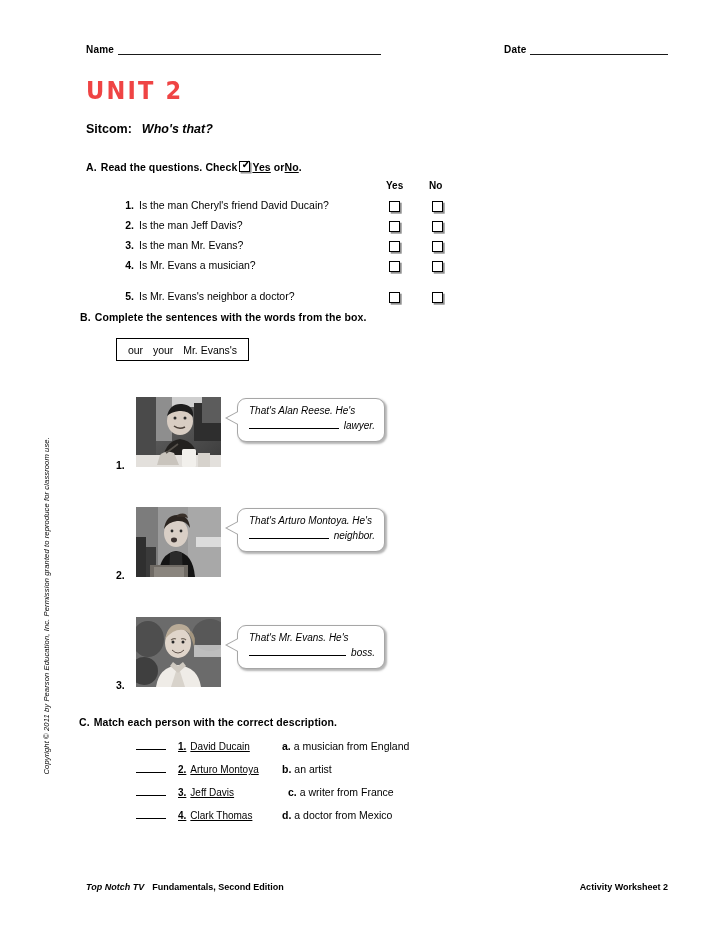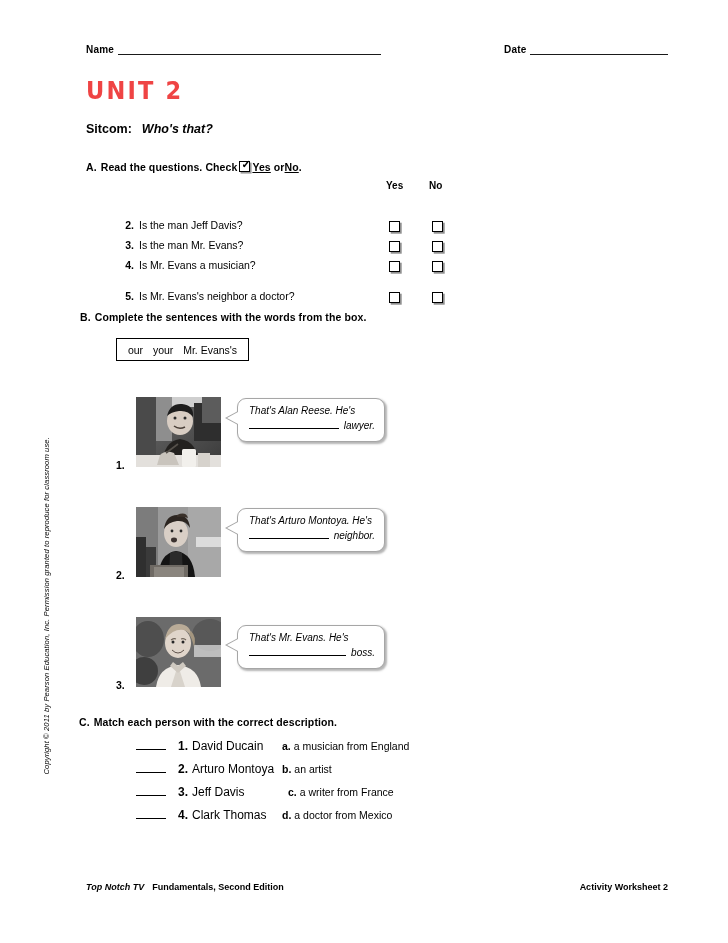--- a/index.html
+++ b/index.html
@@ -230,23 +230,24 @@
     top: 13px;
     border-top: 6px solid transparent;
     border-bottom: 6px solid transparent;
     border-right: 11px solid #ffffff;
   }
 
   
   .crow {
     position: absolute;
     height: 21px;
-    font-size: 12px;
+    font-size: 10px;
     line-height: 21px;
     white-space: nowrap;
+    text-decoration: underline;
   }
   .crow .cline {
     display: inline-block;
     width: 30px;
     border-bottom: 1.2px solid #000;
     height: 8px;
     margin-right: 12px;
   }
   .crow .cn {
     font-weight: bold;
@@ -318,20 +319,25 @@
   <div class="sec-head" style="left:86px; top:161px;">
     <span class="letter">A.</span><span>Read the questions. Check</span><span class="cbx"><span class="tick">✓</span></span><span class="u">Yes</span>
     <span>or</span><span class="u">No</span><span>.</span>
   </div>
 
   <div class="a-colheads">
     <span class="yes">Yes</span>
     <span class="no">No</span>
   </div>
 
+  <div class="qrow" style="top:197px;">
+    <span class="qn">1.</span><span>Is the man Cheryl's friend David Ducain?</span>
+    <span class="qbox yes"></span>
+    <span class="qbox no"></span>
+  </div>
   <div class="qrow" style="top:217px;">
     <span class="qn">2.</span><span>Is the man Jeff Davis?</span>
     <span class="qbox yes"></span>
     <span class="qbox no"></span>
   </div>
   <div class="qrow" style="top:237px;">
     <span class="qn">3.</span><span>Is the man Mr. Evans?</span>
     <span class="qbox yes"></span>
     <span class="qbox no"></span>
   </div>

